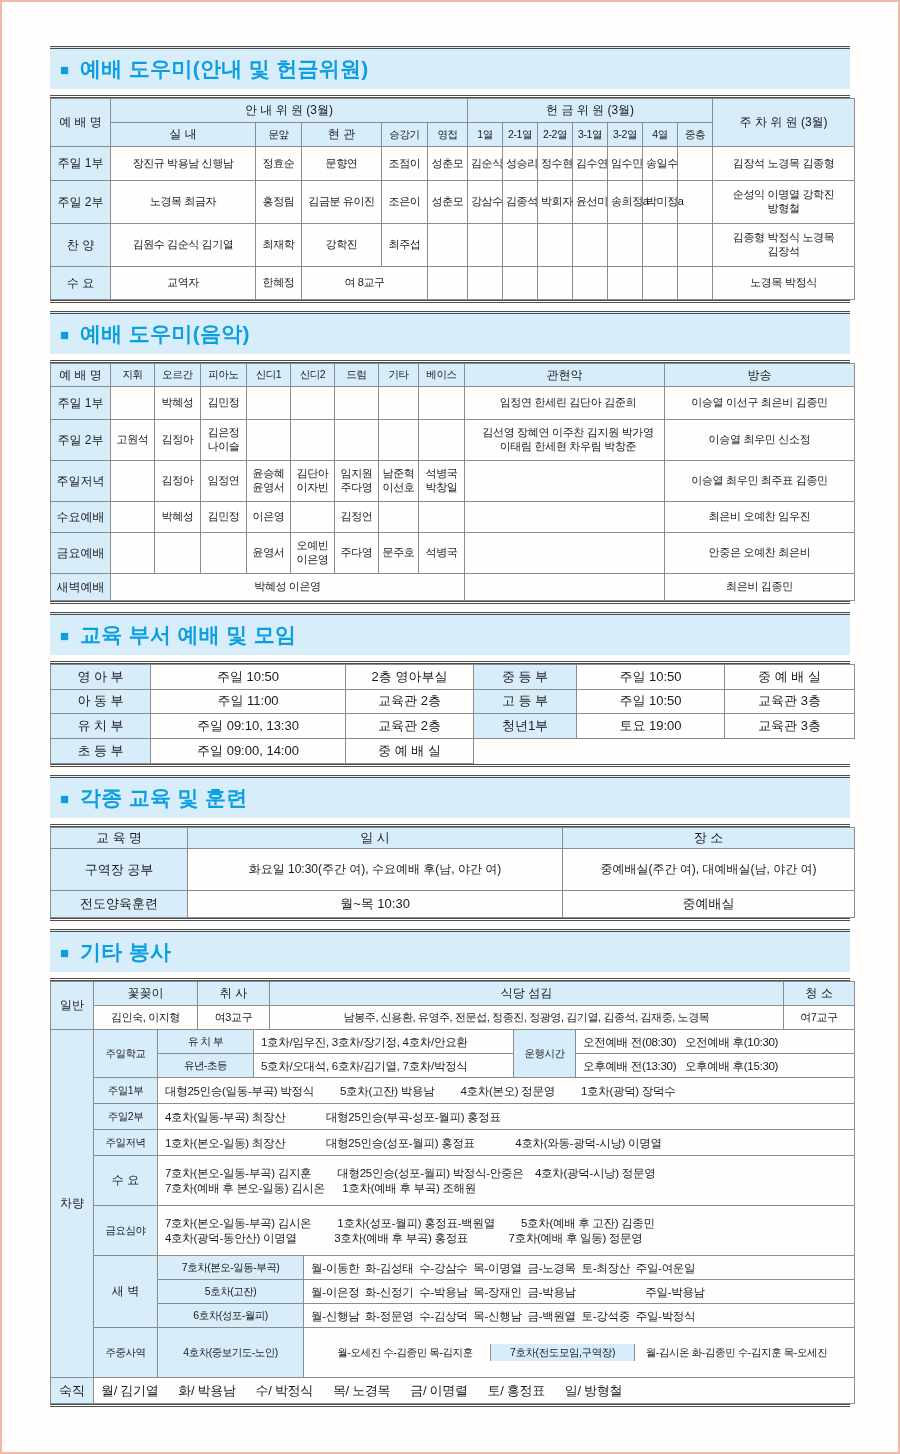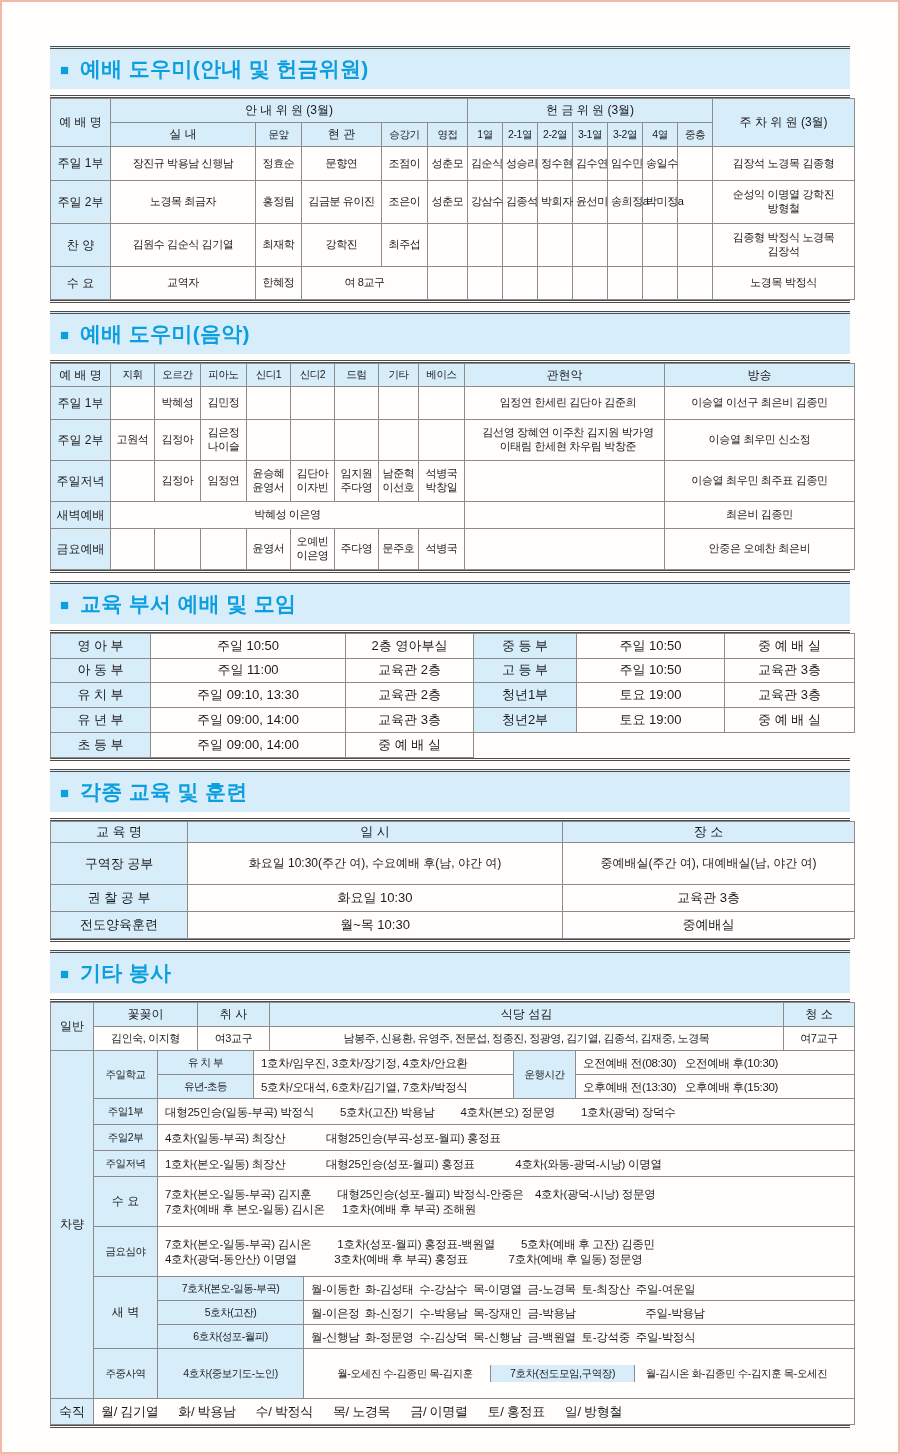--- a/index.html
+++ b/index.html
@@ -214,39 +214,52 @@
           <td class="nm">김정아</td>
           <td class="nm">임정연</td>
           <td class="nm">윤승혜 윤영서</td>
           <td class="nm">김단아 이자빈</td>
           <td class="nm">임지원 주다영</td>
           <td class="nm">남준혁 이선호</td>
           <td class="nm">석병국 박창일</td>
           <td class="orch"></td>
           <td class="bc">이승열 최우민 최주표 김종민</td>
         </tr>
-        <tr style="height:27px">
-          <td class="b lbl">새벽예배</td>
-          <td class="nm" colspan="8">박혜성 이은영</td>
+        <tr style="height:31px">
+          <td class="b lbl">수요예배</td>
+          <td class="nm"></td>
+          <td class="nm">박혜성</td>
+          <td class="nm">김민정</td>
+          <td class="nm">이은영</td>
+          <td class="nm"></td>
+          <td class="nm">김정언</td>
+          <td class="nm"></td>
+          <td class="nm"></td>
           <td class="orch"></td>
-          <td class="bc">최은비 김종민</td>
+          <td class="bc">최은비 오예찬 임우진</td>
         </tr>
         <tr style="height:41px">
           <td class="b lbl">금요예배</td>
           <td class="nm"></td>
           <td class="nm"></td>
           <td class="nm"></td>
           <td class="nm">윤영서</td>
           <td class="nm">오예빈 이은영</td>
           <td class="nm">주다영</td>
           <td class="nm">문주호</td>
           <td class="nm">석병국</td>
           <td class="orch"></td>
           <td class="bc">안중은 오예찬 최은비</td>
         </tr>
+        <tr style="height:27px">
+          <td class="b lbl">새벽예배</td>
+          <td class="nm" colspan="8">박혜성 이은영</td>
+          <td class="orch"></td>
+          <td class="bc">최은비 김종민</td>
+        </tr>
       </tbody>
         </table>
     </div>
   </div>
 
   <div class="sec">
     <div class="band">
       <span class="sq">■</span>
       <span class="tt">교육 부서 예배 및 모임</span>
     </div>
@@ -279,28 +292,20 @@
         </tr>
         <tr style="height:25px">
           <td class="b">유 치 부</td>
           <td>주일 09:10, 13:30</td>
           <td>교육관  2층</td>
           <td class="b">청년1부</td>
           <td>토요 19:00</td>
           <td>교육관  3층</td>
         </tr>
         <tr style="height:25px">
-          <td class="b">유 년 부</td>
-          <td>주일 09:00, 14:00</td>
-          <td>교육관  3층</td>
-          <td class="b">청년2부</td>
-          <td>토요 19:00</td>
-          <td>중 예 배 실</td>
-        </tr>
-        <tr style="height:25px">
           <td class="b">초 등 부</td>
           <td>주일 09:00, 14:00</td>
           <td>중 예 배 실</td>
           <td class="g"></td>
           <td class="g"></td>
           <td class="g"></td>
         </tr>
       </tbody>
         </table>
     </div>
@@ -321,25 +326,20 @@
         <tbody>
             <tr style="height:18px">
           <td class="b">교  육  명</td>
           <td class="b">일          시</td>
           <td class="b">장          소</td>
         </tr>
         <tr style="height:42px">
           <td class="b">구역장 공부</td>
           <td style="font-size:12px">화요일 10:30(주간 여), 수요예배 후(남, 야간 여)</td>
           <td style="font-size:12px">중예배실(주간 여), 대예배실(남, 야간 여)</td>
-        </tr>
-        <tr style="height:27px">
-          <td class="b">권 찰 공 부</td>
-          <td>화요일 10:30</td>
-          <td>교육관 3층</td>
         </tr>
         <tr style="height:27px">
           <td class="b">전도양육훈련</td>
           <td>월~목 10:30</td>
           <td>중예배실</td>
         </tr>
       </tbody>
         </table>
     </div>
   </div>

